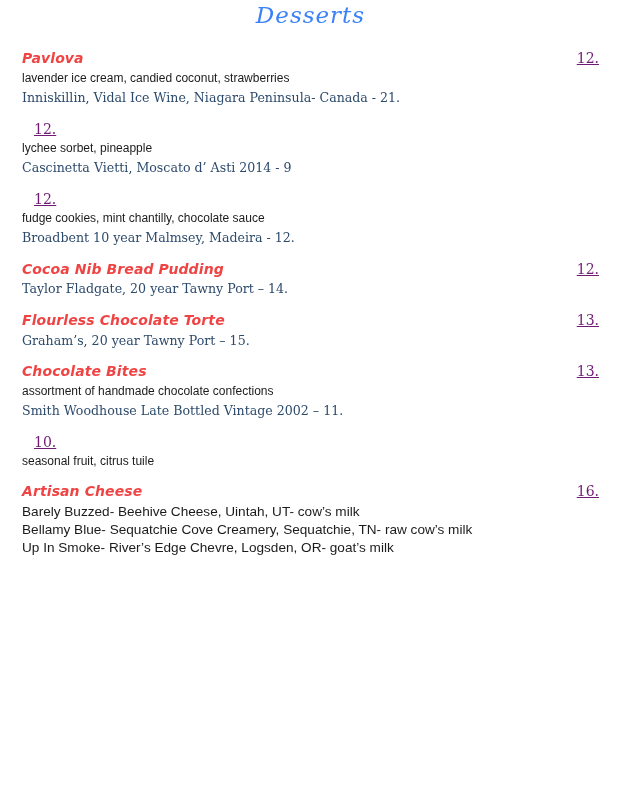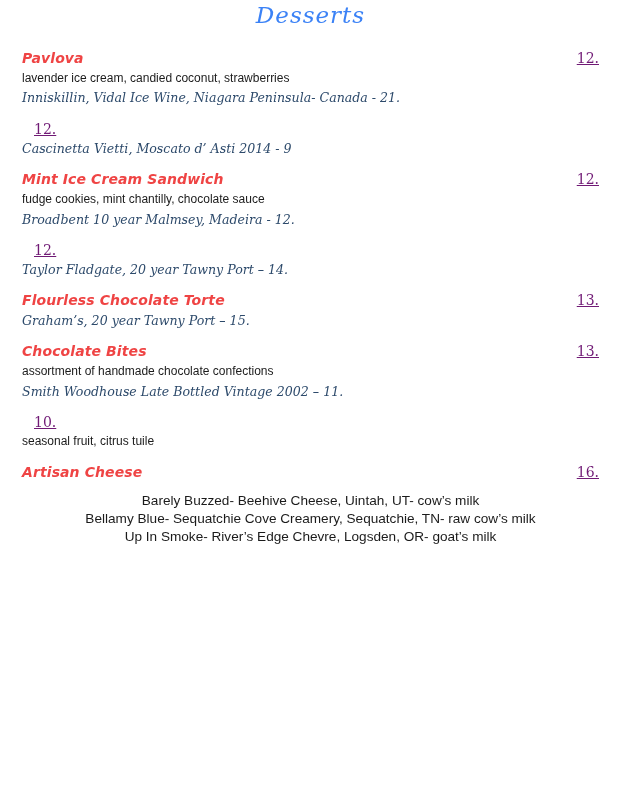--- a/index.html
+++ b/index.html
@@ -59,29 +59,27 @@
   }
   .item-desc {
     font-family: "Liberation Sans", sans-serif;
     font-size: 12px;
     color: #1b1b1b;
     margin-top: 4px;
     line-height: 1.3;
   }
   .item-pairing {
     font-family: "DejaVu Serif", serif;
-    font-style: italic;
     font-size: 12.6px;
     color: #2d4a6b;
     margin-top: 4px;
     line-height: 1.3;
   }
   .cheese-lines {
-    margin-top: 11px;
-    text-align: center;
+    margin-top: 3px;
   }
   .cheese-line {
     font-family: "Liberation Sans", sans-serif;
     font-size: 13.6px;
     color: #1b1b1b;
     line-height: 1.33;
   }
 </style>
 </head>
 <body>
@@ -96,34 +94,35 @@
       <div class="item-price">12.</div>
     </div>
     <div class="item-desc">lavender ice cream, candied coconut, strawberries</div>
     <div class="item-pairing">Inniskillin, Vidal Ice Wine, Niagara Peninsula- Canada - 21.</div>
   </div>
 
   <div class="item">
     <div class="item-head">
       <div class="item-price">12.</div>
     </div>
+    <div class="item-desc">lychee sorbet, pineapple</div>
     <div class="item-pairing">Cascinetta Vietti, Moscato d’ Asti 2014 - 9</div>
   </div>
 
   <div class="item">
     <div class="item-head">
-      <div class="item-name">Mint Ice Cream Sandwich</div>
       <div class="item-price">12.</div>
     </div>
     <div class="item-desc">fudge cookies, mint chantilly, chocolate sauce</div>
     <div class="item-pairing">Broadbent 10 year Malmsey, Madeira - 12.</div>
   </div>
 
   <div class="item">
     <div class="item-head">
+      <div class="item-name">Cocoa Nib Bread Pudding</div>
       <div class="item-price">12.</div>
     </div>
     <div class="item-pairing">Taylor Fladgate, 20 year Tawny Port – 14.</div>
   </div>
 
   <div class="item">
     <div class="item-head">
       <div class="item-name">Flourless Chocolate Torte</div>
       <div class="item-price">13.</div>
     </div>

